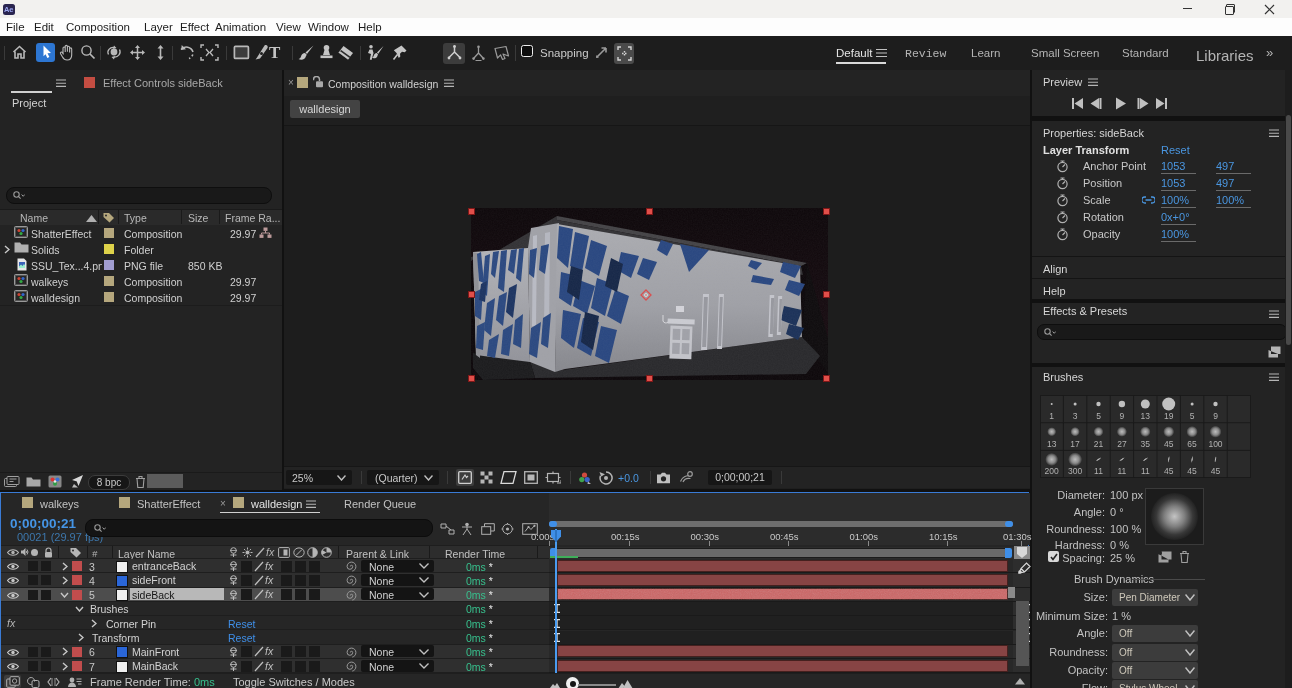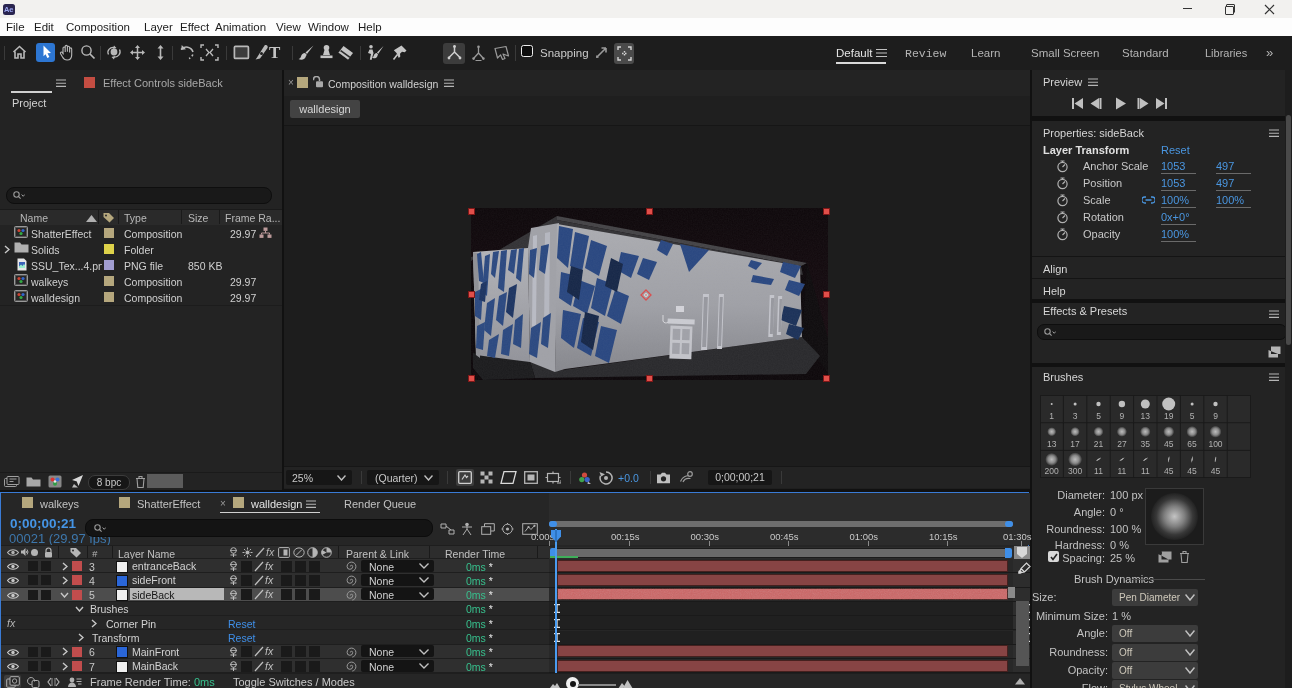--- a/index.html
+++ b/index.html
@@ -163,21 +163,21 @@
 
   <div class="abs ptab" style="left:836px;top:11px;color:#e4e4e4;font-size:11.5px;">Default</div>
   <div class="abs" style="left:836px;top:26px;width:50px;height:1.5px;background:#d8d8d8;"></div>
   <svg class="abs" style="left:876px;top:12px;" width="11" height="10" viewBox="0 0 11 10">
       <path d="M0 1.5 H11 M0 5 H11 M0 8.5 H11" stroke="#c0c0c0" stroke-width="1.2"></path>
     </svg>
   <div class="abs ptab" style="left:905px;top:11px;font-size:11.5px;color:#b4b4b4;font-family:Liberation Mono, monospace;">Review</div>
   <div class="abs ptab" style="left:971px;top:11px;font-size:11.5px;color:#b4b4b4;">Learn</div>
   <div class="abs ptab" style="left:1031px;top:11px;font-size:11.5px;color:#b4b4b4;">Small Screen</div>
   <div class="abs ptab" style="left:1122px;top:11px;font-size:11.5px;color:#b4b4b4;">Standard</div>
-  <div class="abs ptab" style="left:1196px;top:11px;font-size:11px;color:#b4b4b4;margin-left:9px;">Libraries</div>
+  <div class="abs ptab" style="left:1196px;top:11px;font-size:15px;color:#b4b4b4;">Libraries</div>
   <div class="abs ptab" style="left:1266px;top:9px;font-size:13px;color:#b4b4b4;">»</div>
 </div>
 
 <div class="pan" style="left:0;top:70px;width:282px;height:419px;background:#232323;">
 
   <div class="abs" style="left:0;top:0;width:282px;height:26px;background:#232323;"></div>
   <div class="abs ptab" style="left:12px;top:7px;color:#d2d2d2;margin-top:20px;">Project</div>
   <div class="abs" style="left:11px;top:21px;width:41px;height:1.5px;background:#d0d0d0;"></div>
   <svg class="abs" style="left:56px;top:9px;" width="10" height="9" viewBox="0 0 10 9">
       <path d="M0 1 H10 M0 4.2 H10 M0 7.4 H10" stroke="#b5b5b5" stroke-width="1.1"></path>
@@ -575,21 +575,21 @@
     </svg>
   <div class="abs" style="left:11px;top:74px;color:#e0e0e0;font-weight:bold;">Layer Transform</div>
   <div class="abs" style="left:129px;top:74px;color:#4a96e0;">Reset</div>
   <div id="props">
       <div class="abs" style="left:25px;top:90px;">
         <svg width="11" height="13" viewBox="0 0 11 13">
           <circle cx="5.5" cy="7" r="4.6" fill="none" stroke="#b0b0b0" stroke-width="1.2"></circle>
           <path d="M3.5 1 H7.5 M5.5 1 V2.5 M5.5 7 L8 4.5" stroke="#b0b0b0" stroke-width="1.2" fill="none"></path>
         </svg>
       </div>
-      <div class="abs" style="left:51px;top:90px;color:#c8c8c8;">Anchor Scale</div>
+      <div class="abs" style="left:51px;top:90px;color:#c8c8c8;">Anchor Point</div>
       <div class="abs" style="left:129px;top:90px;color:#4a96e0;border-bottom:1px solid #6a6a6a;padding-bottom:1px;min-width:35px;">1053</div>
       <div class="abs" style="left:184px;top:90px;color:#4a96e0;border-bottom:1px solid #6a6a6a;padding-bottom:1px;min-width:35px;">497</div>
       <div class="abs" style="left:25px;top:107px;">
         <svg width="11" height="13" viewBox="0 0 11 13">
           <circle cx="5.5" cy="7" r="4.6" fill="none" stroke="#b0b0b0" stroke-width="1.2"></circle>
           <path d="M3.5 1 H7.5 M5.5 1 V2.5 M5.5 7 L8 4.5" stroke="#b0b0b0" stroke-width="1.2" fill="none"></path>
         </svg>
       </div>
       <div class="abs" style="left:51px;top:107px;color:#c8c8c8;">Position</div>
       <div class="abs" style="left:129px;top:107px;color:#4a96e0;border-bottom:1px solid #6a6a6a;padding-bottom:1px;min-width:35px;">1053</div>
@@ -742,21 +742,21 @@
       <path d="M0.5 3 V11.5 H10.5 V8.5 M3.5 0.5 H13.5 V8.5 H3.5 Z" fill="#9f9f9f"></path>
       <path d="M0.5 3 H3.5 V0.5" fill="none" stroke="#232323" stroke-width="0.8"></path>
     </svg>
   <svg class="abs" style="left:147px;top:480px;" width="11" height="13" viewBox="0 0 11 13">
       <path d="M1 3.5 H10 M4 3 V1.5 H7 V3 M2 3.5 L2.8 12.5 H8.2 L9 3.5" fill="none" stroke="#9f9f9f" stroke-width="1.1"></path>
     </svg>
   
   <div class="abs" style="left:14px;top:503px;color:#c2c2c2;margin-left:28px;">Brush Dynamics</div>
   <div class="abs" style="left:100px;top:509px;width:73px;height:1px;background:#4a4a4a;"></div>
   <div id="bdyn">
-      <div class="abs" style="left:0;top:521px;width:76px;text-align:left;color:#c2c2c2;">Size:</div>
+      <div class="abs" style="left:0;top:521px;width:76px;text-align:right;color:#c2c2c2;">Size:</div>
       <div class="abs" style="left:80px;top:519px;width:86px;height:17px;background:#3c3c3c;border-radius:2px;"></div>
       <div class="abs" style="left:87px;top:522px;color:#cfc9bb;font-size:10px;">Pen Diameter</div>
       <svg class="abs" style="left:153px;top:524px" width="10" height="7" viewBox="0 0 10 7">
         <path d="M0.5 0.5 L5 6 L9.5 0.5" fill="none" stroke="#c0c0c0" stroke-width="1.5"></path>
       </svg>
       <div class="abs" style="left:0;top:540px;width:76px;text-align:right;color:#c2c2c2;">Minimum Size:</div>
       <div class="abs" style="left:80px;top:540px;color:#c2c2c2;">1 %</div>
       <div class="abs" style="left:0;top:557px;width:76px;text-align:right;color:#c2c2c2;">Angle:</div>
       <div class="abs" style="left:80px;top:555px;width:86px;height:17px;background:#3c3c3c;border-radius:2px;"></div>
       <div class="abs" style="left:87px;top:558px;color:#cfc9bb;font-size:10px;">Off</div>
@@ -796,21 +796,21 @@
   <div class="abs ptab" style="left:219px;top:5px;color:#9a9a9a;font-size:10px;">×</div>
   <div class="abs" style="left:232px;top:4px;width:11px;height:11px;background:#b5a77d;"></div>
   <div class="abs ptab" style="left:250px;top:5px;color:#e2e2e2;">walldesign</div>
   <svg class="abs" style="left:305px;top:7px;" width="10" height="9" viewBox="0 0 10 9">
       <path d="M0 1 H10 M0 4.2 H10 M0 7.4 H10" stroke="#b5b5b5" stroke-width="1.1"></path>
     </svg>
   <div class="abs" style="left:219px;top:18.5px;width:100px;height:1.5px;background:#d0d0d0;"></div>
   <div class="abs ptab" style="left:343px;top:5px;color:#c2c2c2;">Render Queue</div>
 
   <div class="abs" style="left:9px;top:23px;color:#4595e6;font-size:13.5px;font-weight:bold;">0;00;00;21</div>
-  <div class="abs" style="left:8px;top:38px;color:#3d77ac;font-size:13px;">00021 (29.97 fps)</div>
+  <div class="abs" style="left:16px;top:38px;color:#3d77ac;font-size:11px;">00021 (29.97 fps)</div>
   <div class="abs" style="left:84px;top:26px;width:346px;height:16px;background:#141414;border:1px solid #0c0c0c;border-radius:8px;"></div>
   <svg class="abs" style="left:93px;top:31px;" width="12" height="9" viewBox="0 0 12 9">
       <circle cx="3.5" cy="3.5" r="2.7" fill="none" stroke="#9a9a9a" stroke-width="1.1"></circle>
       <path d="M5.6 5.6 L7.6 7.6" stroke="#9a9a9a" stroke-width="1.1"></path>
       <path d="M8.6 3.5 l1.6 1.8 l1.6 -1.8" fill="none" stroke="#9a9a9a" stroke-width="1"></path>
     </svg>
 
   <svg class="abs" style="left:439px;top:30px;" width="15" height="12" viewBox="0 0 15 12">
       <path d="M1 1 h5 v4 h-5 Z M9 7 h5 v4 h-5 Z" fill="none" stroke="#b0b0b0"></path>
       <path d="M6 3 L11 7" stroke="#b0b0b0"></path>

